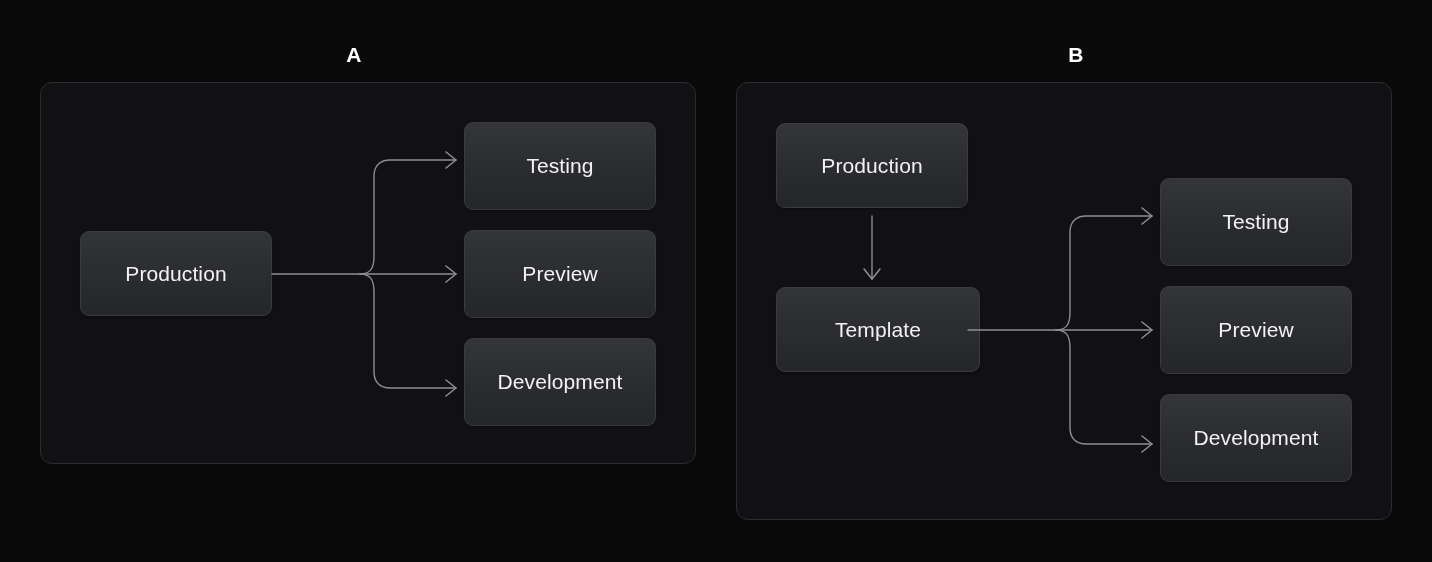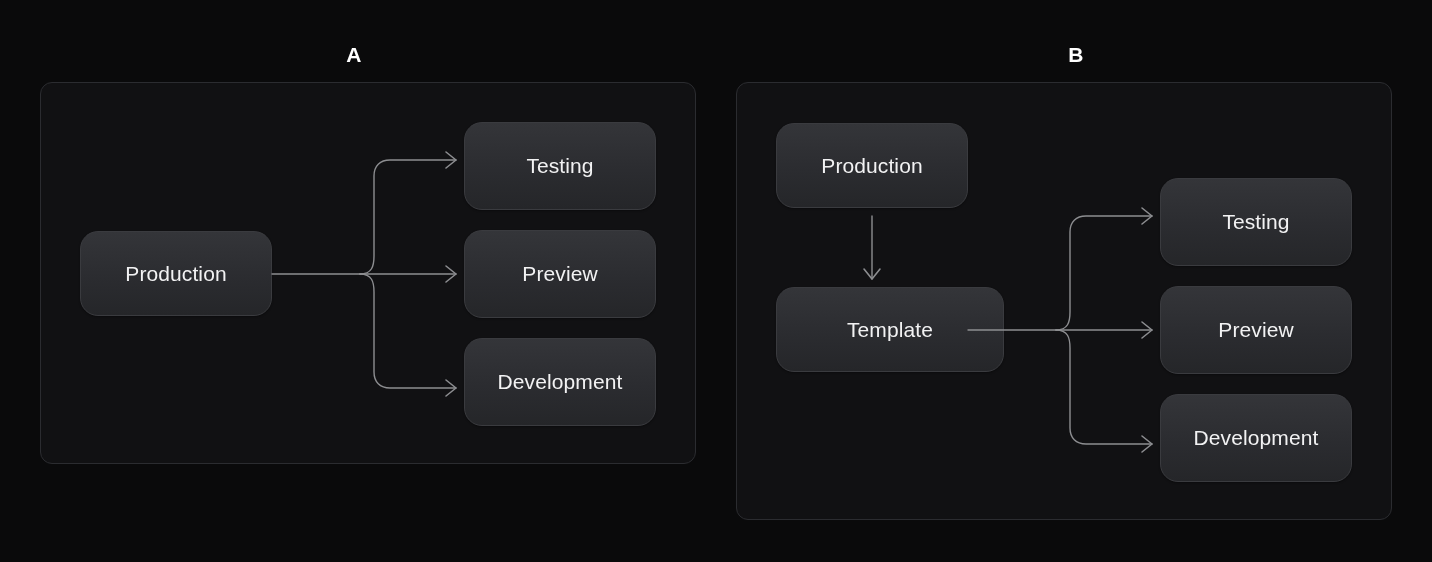--- a/index.html
+++ b/index.html
@@ -39,21 +39,21 @@
     border: 1px solid #2b2c30;
     border-radius: 12px;
     box-sizing: border-box;
   }
 
   
   .node {
     position: absolute;
     box-sizing: border-box;
     border: 1px solid #3a3b3f;
-    border-radius: 18px;
+    border-radius: 9px;
     background: linear-gradient(180deg, #343539 0%, #2b2c30 55%, #252629 100%);
     display: flex;
     align-items: center;
     justify-content: center;
     color: #f2f2f3;
     font-size: 21px;
     font-weight: 400;
     letter-spacing: 0.1px;
     box-shadow: 0 1px 2px rgba(0,0,0,0.35);
   }
@@ -127,21 +127,21 @@
   </svg>
 
   <div class="panel-label" style="left:1054px; top:44px; width:44px;">B</div>
 
   <div class="panel" style="left:736px; top:82px; width:656px; height:438px;"></div>
 
   <div class="node" style="left:776px; top:123px; width:192px; height:85px;">
     <span>Production</span>
   </div>
 
-  <div class="node" style="left:776px; top:287px; width:228px; height:85px;">
+  <div class="node" style="left:776px; top:287px; width:204px; height:85px;">
     <span>Template</span>
   </div>
 
   <div class="node" style="left:1160px; top:178px; width:192px; height:88px;">
     <span>Testing</span>
   </div>
 
   <div class="node" style="left:1160px; top:286px; width:192px; height:88px;">
     <span>Preview</span>
   </div>

